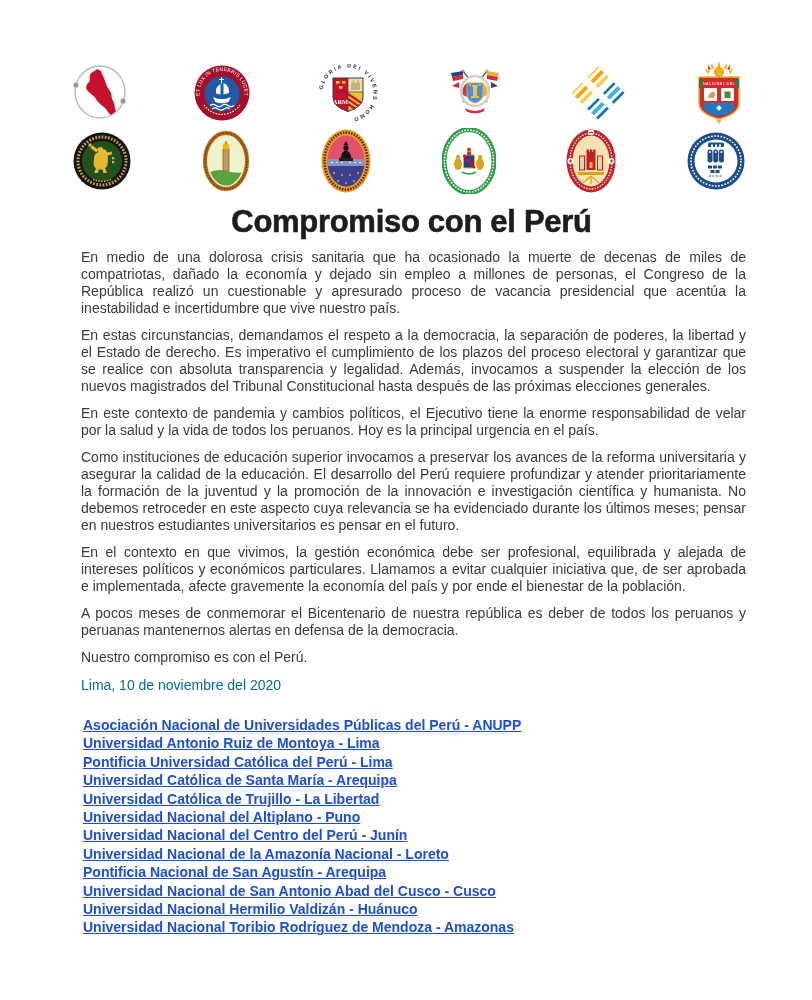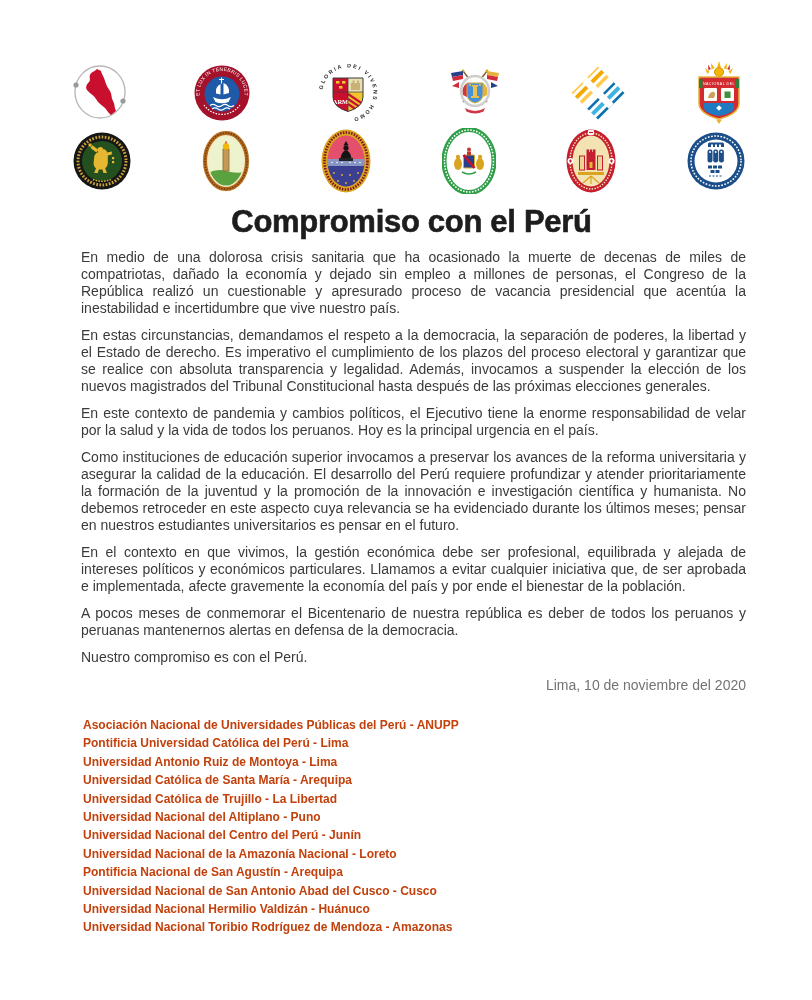--- a/index.html
+++ b/index.html
@@ -29,29 +29,30 @@
   }
   .content{
     margin:9px 66px 8px 81px;
     color:#3a3a3a;
     font-size:14px;line-height:17px;
   }
   .content p{margin:0 0 10px;text-align:justify;}
   .content p.no-justify{text-align:left;}
   .dateline{
     margin:11px 66px 0 81px;
-    text-align:right;
-    color:#737373;
+    text-align:left;
+    color:#0369a1;
     font-size:14px;
   }
   .signatories{
     margin:23px 66px 0 83px;
-    color:#c2410c;
-    font-size:12px;font-weight:bold;
+    color:#1d4ed8;
+    font-size:14px;font-weight:bold;
     line-height:18.4px;
+    text-decoration:underline;
   }
 </style>
 </head>
 <body>
 
 <div class="page">
 
   <div class="logos row1">
 
     <div class="logo">
@@ -342,22 +343,22 @@
     <p>Como instituciones de educación superior invocamos a preservar los avances de la reforma universitaria y asegurar la calidad de la educación. El desarrollo del Perú requiere profundizar y atender prioritariamente la formación de la juventud y la promoción de la innovación e investigación científica y humanista. No debemos retroceder en este aspecto cuya relevancia se ha evidenciado durante los últimos meses; pensar en nuestros estudiantes universitarios es pensar en el futuro.</p>
     <p>En el contexto en que vivimos, la gestión económica debe ser profesional, equilibrada y alejada de intereses políticos y económicos particulares. Llamamos a evitar cualquier iniciativa que, de ser aprobada e implementada, afecte gravemente la economía del país y por ende el bienestar de la población.</p>
     <p>A pocos meses de conmemorar el Bicentenario de nuestra república es deber de todos los peruanos y peruanas mantenernos alertas en defensa de la democracia.</p>
     <p class="no-justify">Nuestro compromiso es con el Perú.</p>
   </div>
 
   <div class="dateline">Lima, 10 de noviembre del 2020</div>
 
   <div class="signatories">
     <div>Asociación Nacional de Universidades Públicas del Perú - ANUPP</div>
+    <div>Universidad Antonio Ruiz de Montoya - Lima</div>
     <div>Pontificia Universidad Católica del Perú - Lima</div>
-    <div>Universidad Antonio Ruiz de Montoya - Lima</div>
     <div>Universidad Católica de Santa María - Arequipa</div>
     <div>Universidad Católica de Trujillo - La Libertad</div>
     <div>Universidad Nacional del Altiplano - Puno</div>
     <div>Universidad Nacional del Centro del Perú - Junín</div>
     <div>Universidad Nacional de la Amazonía Nacional - Loreto</div>
     <div>Pontificia Nacional de San Agustín - Arequipa</div>
     <div>Universidad Nacional de San Antonio Abad del Cusco - Cusco</div>
     <div>Universidad Nacional Hermilio Valdizán - Huánuco</div>
     <div>Universidad Nacional Toribio Rodríguez de Mendoza - Amazonas</div>
   </div>

